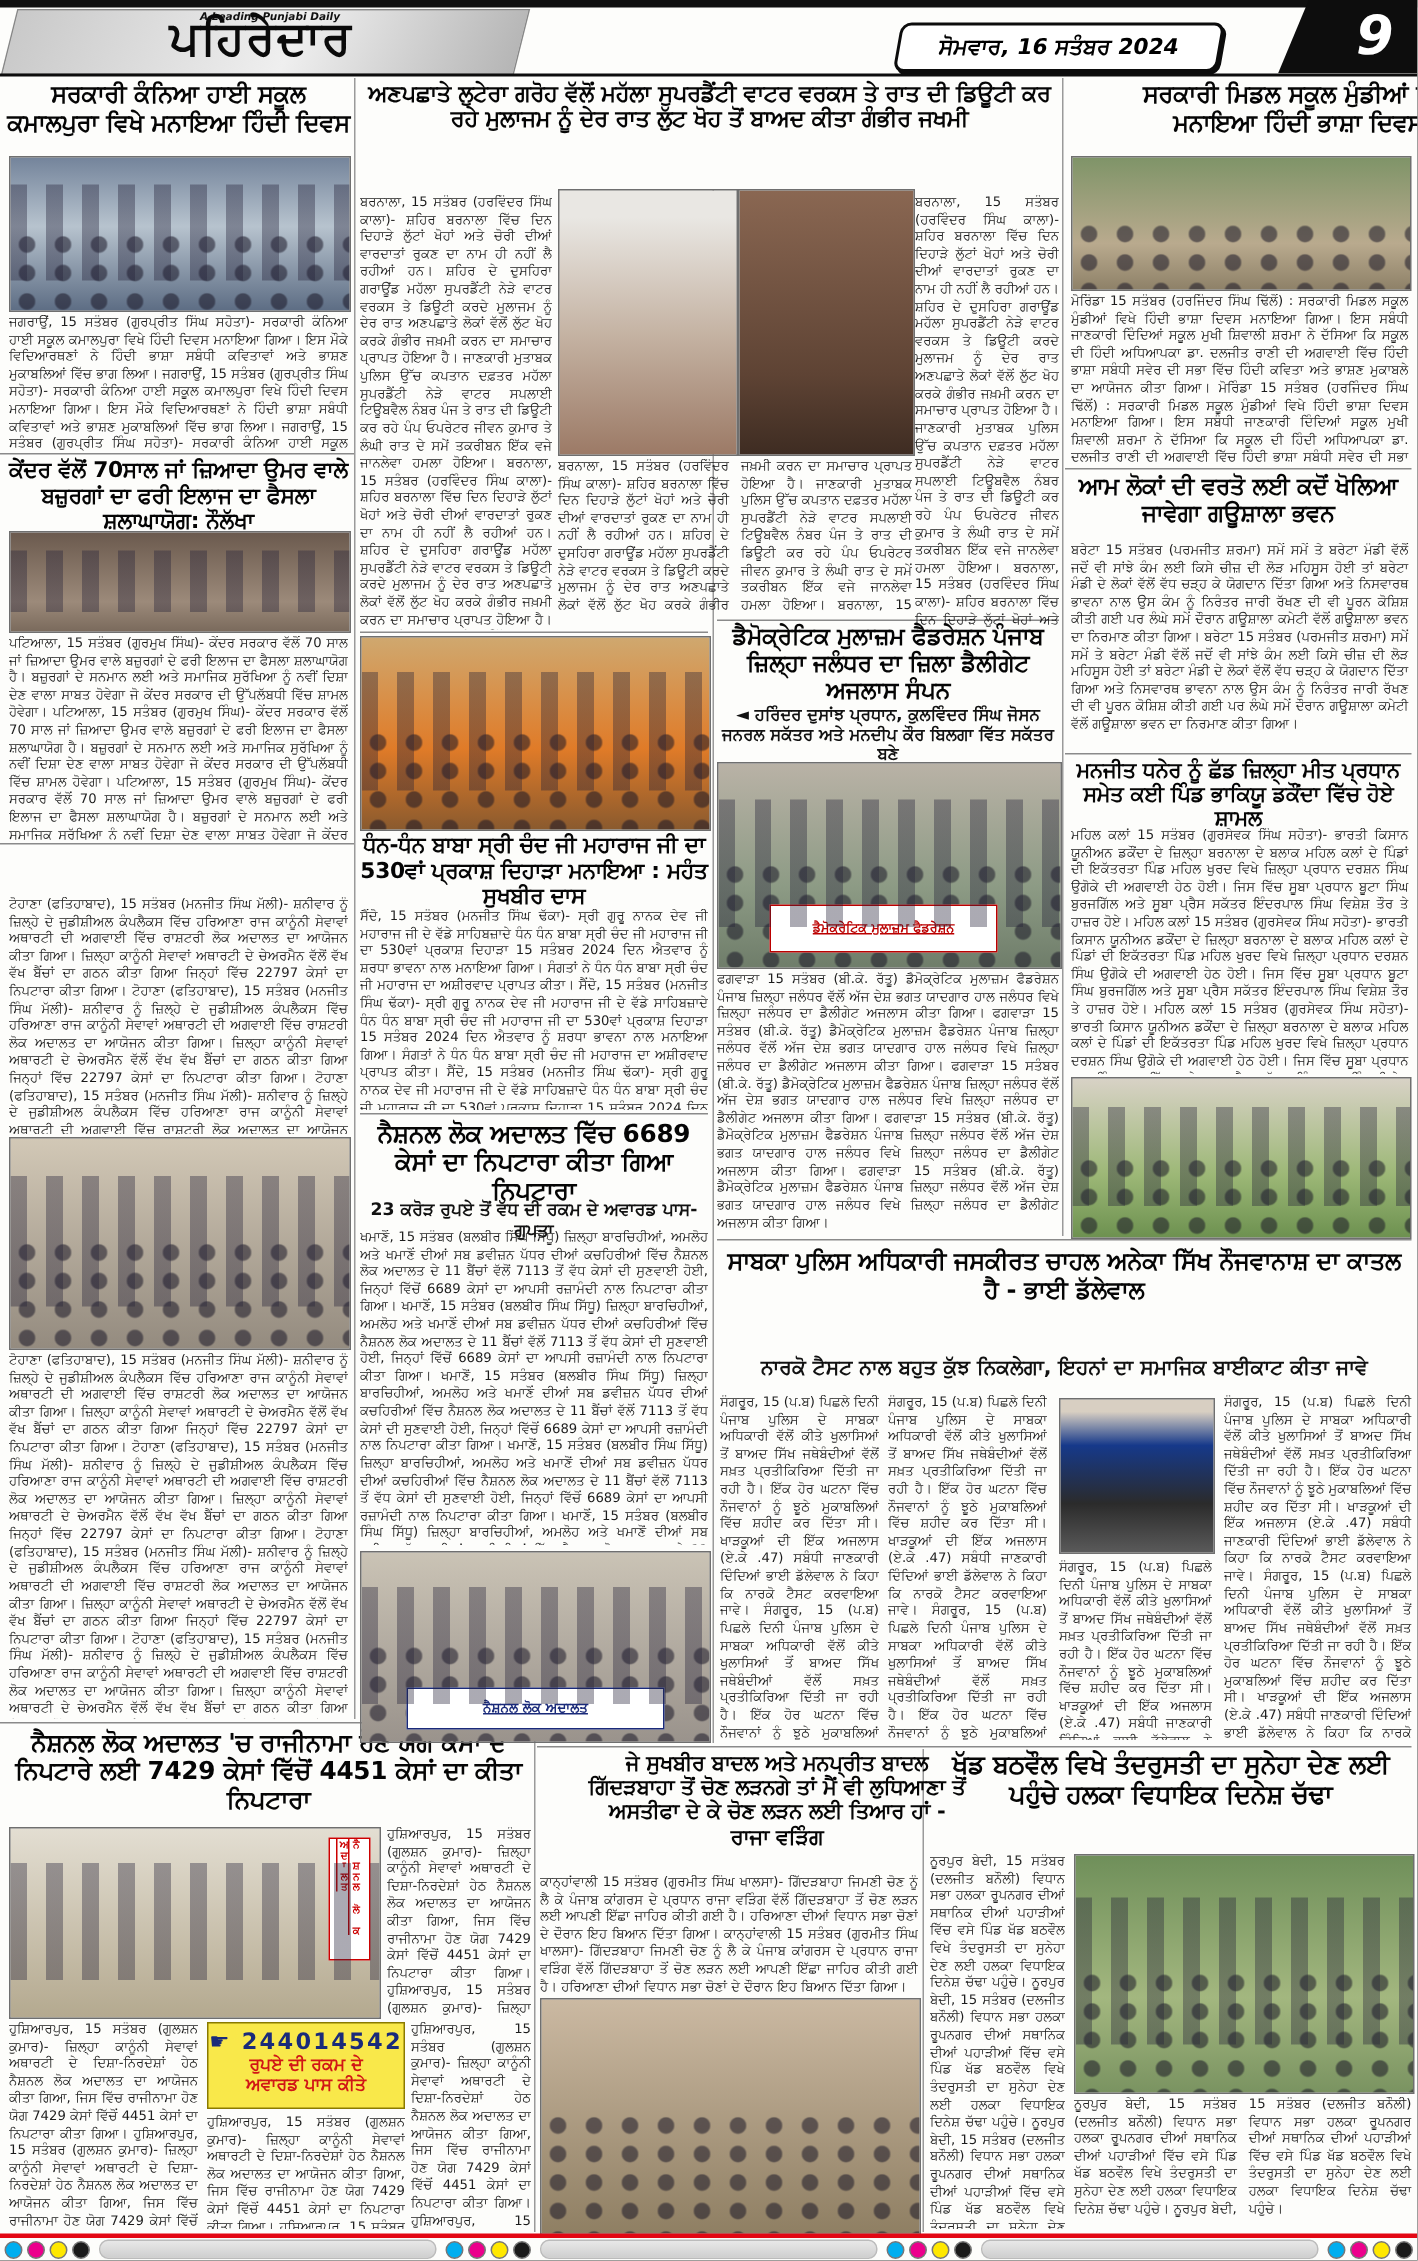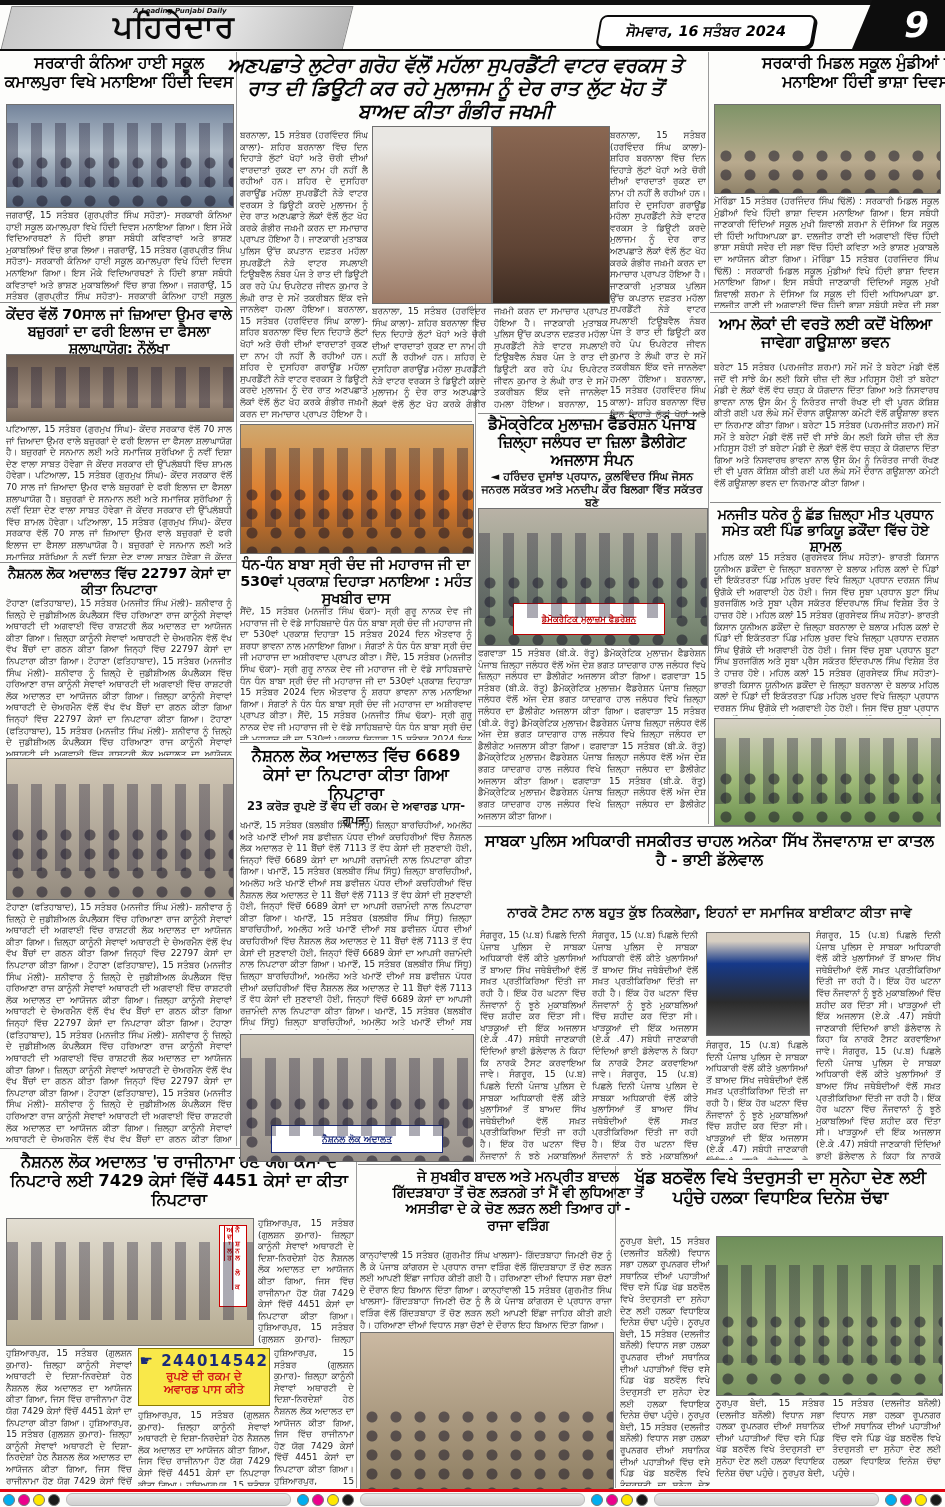--- a/index.html
+++ b/index.html
@@ -101,21 +101,20 @@
   <div class="hrule" style="left:358px;top:1164px;width:583px;"></div>
 
   <div class="abs headline" style="left:4px;top:54px;width:230px;font-size:16px;">ਸਰਕਾਰੀ ਕੰਨਿਆ ਹਾਈ ਸਕੂਲ ਕਮਾਲਪੁਰਾ ਵਿਖੇ ਮਨਾਇਆ ਹਿੰਦੀ ਦਿਵਸ</div>
   <div class="photo ph-classroom crowd people" style="left:6px;top:104px;width:226px;height:102px;"></div>
   <div class="abs body-text" style="left:6px;top:210px;width:226px;height:92px;">ਜਗਰਾਉਂ, 15 ਸਤੰਬਰ (ਗੁਰਪ੍ਰੀਤ ਸਿੰਘ ਸਹੋਤਾ)- ਸਰਕਾਰੀ ਕੰਨਿਆ ਹਾਈ ਸਕੂਲ ਕਮਾਲਪੁਰਾ ਵਿਖੇ ਹਿੰਦੀ ਦਿਵਸ ਮਨਾਇਆ ਗਿਆ। ਇਸ ਮੌਕੇ ਵਿਦਿਆਰਥਣਾਂ ਨੇ ਹਿੰਦੀ ਭਾਸ਼ਾ ਸਬੰਧੀ ਕਵਿਤਾਵਾਂ ਅਤੇ ਭਾਸ਼ਣ ਮੁਕਾਬਲਿਆਂ ਵਿੱਚ ਭਾਗ ਲਿਆ। ਜਗਰਾਉਂ, 15 ਸਤੰਬਰ (ਗੁਰਪ੍ਰੀਤ ਸਿੰਘ ਸਹੋਤਾ)- ਸਰਕਾਰੀ ਕੰਨਿਆ ਹਾਈ ਸਕੂਲ ਕਮਾਲਪੁਰਾ ਵਿਖੇ ਹਿੰਦੀ ਦਿਵਸ ਮਨਾਇਆ ਗਿਆ। ਇਸ ਮੌਕੇ ਵਿਦਿਆਰਥਣਾਂ ਨੇ ਹਿੰਦੀ ਭਾਸ਼ਾ ਸਬੰਧੀ ਕਵਿਤਾਵਾਂ ਅਤੇ ਭਾਸ਼ਣ ਮੁਕਾਬਲਿਆਂ ਵਿੱਚ ਭਾਗ ਲਿਆ। ਜਗਰਾਉਂ, 15 ਸਤੰਬਰ (ਗੁਰਪ੍ਰੀਤ ਸਿੰਘ ਸਹੋਤਾ)- ਸਰਕਾਰੀ ਕੰਨਿਆ ਹਾਈ ਸਕੂਲ ਕਮਾਲਪੁਰਾ ਵਿਖੇ ਹਿੰਦੀ ਦਿਵਸ ਮਨਾਇਆ ਗਿਆ। ਇਸ ਮੌਕੇ ਵਿਦਿਆਰਥਣਾਂ ਨੇ ਹਿੰਦੀ ਭਾਸ਼ਾ ਸਬੰਧੀ ਕਵਿਤਾਵਾਂ ਅਤੇ ਭਾਸ਼ਣ ਮੁਕਾਬਲਿਆਂ ਵਿੱਚ ਭਾਗ ਲਿਆ।</div>
 
   <div class="abs headline" style="left:4px;top:306px;width:230px;font-size:14.5px;">ਕੇਂਦਰ ਵੱਲੋਂ 70ਸਾਲ ਜਾਂ ਜ਼ਿਆਦਾ ਉਮਰ ਵਾਲੇ ਬਜ਼ੁਰਗਾਂ ਦਾ ਫਰੀ ਇਲਾਜ ਦਾ ਫੈਸਲਾ ਸ਼ਲਾਘਾਯੋਗ: ਨੌਲੱਖਾ</div>
   <div class="photo ph-four people" style="left:6px;top:354px;width:226px;height:66px;"></div>
   <div class="abs body-text" style="left:6px;top:424px;width:226px;height:136px;">ਪਟਿਆਲਾ, 15 ਸਤੰਬਰ (ਗੁਰਮੁਖ ਸਿੰਘ)- ਕੇਂਦਰ ਸਰਕਾਰ ਵੱਲੋਂ 70 ਸਾਲ ਜਾਂ ਜ਼ਿਆਦਾ ਉਮਰ ਵਾਲੇ ਬਜ਼ੁਰਗਾਂ ਦੇ ਫਰੀ ਇਲਾਜ ਦਾ ਫੈਸਲਾ ਸ਼ਲਾਘਾਯੋਗ ਹੈ। ਬਜ਼ੁਰਗਾਂ ਦੇ ਸਨਮਾਨ ਲਈ ਅਤੇ ਸਮਾਜਿਕ ਸੁਰੱਖਿਆ ਨੂੰ ਨਵੀਂ ਦਿਸ਼ਾ ਦੇਣ ਵਾਲਾ ਸਾਬਤ ਹੋਵੇਗਾ ਜੋ ਕੇਂਦਰ ਸਰਕਾਰ ਦੀ ਉੱਪਲੱਬਧੀ ਵਿੱਚ ਸ਼ਾਮਲ ਹੋਵੇਗਾ। ਪਟਿਆਲਾ, 15 ਸਤੰਬਰ (ਗੁਰਮੁਖ ਸਿੰਘ)- ਕੇਂਦਰ ਸਰਕਾਰ ਵੱਲੋਂ 70 ਸਾਲ ਜਾਂ ਜ਼ਿਆਦਾ ਉਮਰ ਵਾਲੇ ਬਜ਼ੁਰਗਾਂ ਦੇ ਫਰੀ ਇਲਾਜ ਦਾ ਫੈਸਲਾ ਸ਼ਲਾਘਾਯੋਗ ਹੈ। ਬਜ਼ੁਰਗਾਂ ਦੇ ਸਨਮਾਨ ਲਈ ਅਤੇ ਸਮਾਜਿਕ ਸੁਰੱਖਿਆ ਨੂੰ ਨਵੀਂ ਦਿਸ਼ਾ ਦੇਣ ਵਾਲਾ ਸਾਬਤ ਹੋਵੇਗਾ ਜੋ ਕੇਂਦਰ ਸਰਕਾਰ ਦੀ ਉੱਪਲੱਬਧੀ ਵਿੱਚ ਸ਼ਾਮਲ ਹੋਵੇਗਾ। ਪਟਿਆਲਾ, 15 ਸਤੰਬਰ (ਗੁਰਮੁਖ ਸਿੰਘ)- ਕੇਂਦਰ ਸਰਕਾਰ ਵੱਲੋਂ 70 ਸਾਲ ਜਾਂ ਜ਼ਿਆਦਾ ਉਮਰ ਵਾਲੇ ਬਜ਼ੁਰਗਾਂ ਦੇ ਫਰੀ ਇਲਾਜ ਦਾ ਫੈਸਲਾ ਸ਼ਲਾਘਾਯੋਗ ਹੈ। ਬਜ਼ੁਰਗਾਂ ਦੇ ਸਨਮਾਨ ਲਈ ਅਤੇ ਸਮਾਜਿਕ ਸੁਰੱਖਿਆ ਨੂੰ ਨਵੀਂ ਦਿਸ਼ਾ ਦੇਣ ਵਾਲਾ ਸਾਬਤ ਹੋਵੇਗਾ ਜੋ ਕੇਂਦਰ ਸਰਕਾਰ ਦੀ ਉੱਪਲੱਬਧੀ ਵਿੱਚ ਸ਼ਾਮਲ ਹੋਵੇਗਾ। ਪਟਿਆਲਾ, 15 ਸਤੰਬਰ (ਗੁਰਮੁਖ ਸਿੰਘ)- ਕੇਂਦਰ ਸਰਕਾਰ ਵੱਲੋਂ 70 ਸਾਲ ਜਾਂ ਜ਼ਿਆਦਾ ਉਮਰ ਵਾਲੇ ਬਜ਼ੁਰਗਾਂ ਦੇ ਫਰੀ ਇਲਾਜ ਦਾ ਫੈਸਲਾ ਸ਼ਲਾਘਾਯੋਗ ਹੈ। ਬਜ਼ੁਰਗਾਂ ਦੇ ਸਨਮਾਨ ਲਈ ਅਤੇ ਸਮਾਜਿਕ ਸੁਰੱਖਿਆ ਨੂੰ ਨਵੀਂ ਦਿਸ਼ਾ ਦੇਣ ਵਾਲਾ ਸਾਬਤ ਹੋਵੇਗਾ ਜੋ ਕੇਂਦਰ ਸਰਕਾਰ ਦੀ ਉੱਪਲੱਬਧੀ ਵਿੱਚ ਸ਼ਾਮਲ ਹੋਵੇਗਾ।</div>
 
-  <div class="abs headline" style="left:2px;top:566px;width:234px;font-size:13.5px;">ਨੈਸ਼ਨਲ ਲੋਕ ਅਦਾਲਤ ਵਿੱਚ 22797 ਕੇਸਾਂ ਦਾ ਕੀਤਾ ਨਿਪਟਾਰਾ</div>
   <div class="abs body-text" style="left:6px;top:598px;width:226px;height:158px;">ਟੋਹਾਣਾ (ਫਤਿਹਾਬਾਦ), 15 ਸਤੰਬਰ (ਮਨਜੀਤ ਸਿੰਘ ਮੱਲੀ)- ਸ਼ਨੀਵਾਰ ਨੂੰ ਜ਼ਿਲ੍ਹੇ ਦੇ ਜੁਡੀਸ਼ੀਅਲ ਕੰਪਲੈਕਸ ਵਿੱਚ ਹਰਿਆਣਾ ਰਾਜ ਕਾਨੂੰਨੀ ਸੇਵਾਵਾਂ ਅਥਾਰਟੀ ਦੀ ਅਗਵਾਈ ਵਿੱਚ ਰਾਸ਼ਟਰੀ ਲੋਕ ਅਦਾਲਤ ਦਾ ਆਯੋਜਨ ਕੀਤਾ ਗਿਆ। ਜ਼ਿਲ੍ਹਾ ਕਾਨੂੰਨੀ ਸੇਵਾਵਾਂ ਅਥਾਰਟੀ ਦੇ ਚੇਅਰਮੈਨ ਵੱਲੋਂ ਵੱਖ ਵੱਖ ਬੈਂਚਾਂ ਦਾ ਗਠਨ ਕੀਤਾ ਗਿਆ ਜਿਨ੍ਹਾਂ ਵਿੱਚ 22797 ਕੇਸਾਂ ਦਾ ਨਿਪਟਾਰਾ ਕੀਤਾ ਗਿਆ। ਟੋਹਾਣਾ (ਫਤਿਹਾਬਾਦ), 15 ਸਤੰਬਰ (ਮਨਜੀਤ ਸਿੰਘ ਮੱਲੀ)- ਸ਼ਨੀਵਾਰ ਨੂੰ ਜ਼ਿਲ੍ਹੇ ਦੇ ਜੁਡੀਸ਼ੀਅਲ ਕੰਪਲੈਕਸ ਵਿੱਚ ਹਰਿਆਣਾ ਰਾਜ ਕਾਨੂੰਨੀ ਸੇਵਾਵਾਂ ਅਥਾਰਟੀ ਦੀ ਅਗਵਾਈ ਵਿੱਚ ਰਾਸ਼ਟਰੀ ਲੋਕ ਅਦਾਲਤ ਦਾ ਆਯੋਜਨ ਕੀਤਾ ਗਿਆ। ਜ਼ਿਲ੍ਹਾ ਕਾਨੂੰਨੀ ਸੇਵਾਵਾਂ ਅਥਾਰਟੀ ਦੇ ਚੇਅਰਮੈਨ ਵੱਲੋਂ ਵੱਖ ਵੱਖ ਬੈਂਚਾਂ ਦਾ ਗਠਨ ਕੀਤਾ ਗਿਆ ਜਿਨ੍ਹਾਂ ਵਿੱਚ 22797 ਕੇਸਾਂ ਦਾ ਨਿਪਟਾਰਾ ਕੀਤਾ ਗਿਆ। ਟੋਹਾਣਾ (ਫਤਿਹਾਬਾਦ), 15 ਸਤੰਬਰ (ਮਨਜੀਤ ਸਿੰਘ ਮੱਲੀ)- ਸ਼ਨੀਵਾਰ ਨੂੰ ਜ਼ਿਲ੍ਹੇ ਦੇ ਜੁਡੀਸ਼ੀਅਲ ਕੰਪਲੈਕਸ ਵਿੱਚ ਹਰਿਆਣਾ ਰਾਜ ਕਾਨੂੰਨੀ ਸੇਵਾਵਾਂ ਅਥਾਰਟੀ ਦੀ ਅਗਵਾਈ ਵਿੱਚ ਰਾਸ਼ਟਰੀ ਲੋਕ ਅਦਾਲਤ ਦਾ ਆਯੋਜਨ ਕੀਤਾ ਗਿਆ। ਜ਼ਿਲ੍ਹਾ ਕਾਨੂੰਨੀ ਸੇਵਾਵਾਂ ਅਥਾਰਟੀ ਦੇ ਚੇਅਰਮੈਨ ਵੱਲੋਂ ਵੱਖ ਵੱਖ ਬੈਂਚਾਂ ਦਾ ਗਠਨ ਕੀਤਾ ਗਿਆ ਜਿਨ੍ਹਾਂ ਵਿੱਚ 22797 ਕੇਸਾਂ ਦਾ ਨਿਪਟਾਰਾ ਕੀਤਾ ਗਿਆ। ਟੋਹਾਣਾ (ਫਤਿਹਾਬਾਦ), 15 ਸਤੰਬਰ (ਮਨਜੀਤ ਸਿੰਘ ਮੱਲੀ)- ਸ਼ਨੀਵਾਰ ਨੂੰ ਜ਼ਿਲ੍ਹੇ ਦੇ ਜੁਡੀਸ਼ੀਅਲ ਕੰਪਲੈਕਸ ਵਿੱਚ ਹਰਿਆਣਾ ਰਾਜ ਕਾਨੂੰਨੀ ਸੇਵਾਵਾਂ ਅਥਾਰਟੀ ਦੀ ਅਗਵਾਈ ਵਿੱਚ ਰਾਸ਼ਟਰੀ ਲੋਕ ਅਦਾਲਤ ਦਾ ਆਯੋਜਨ ਕੀਤਾ ਗਿਆ। ਜ਼ਿਲ੍ਹਾ ਕਾਨੂੰਨੀ ਸੇਵਾਵਾਂ ਅਥਾਰਟੀ ਦੇ ਚੇਅਰਮੈਨ ਵੱਲੋਂ ਵੱਖ ਵੱਖ ਬੈਂਚਾਂ ਦਾ ਗਠਨ ਕੀਤਾ ਗਿਆ ਜਿਨ੍ਹਾਂ ਵਿੱਚ 22797 ਕੇਸਾਂ ਦਾ ਨਿਪਟਾਰਾ ਕੀਤਾ ਗਿਆ।</div>
   <div class="photo ph-court crowd people" style="left:6px;top:758px;width:226px;height:140px;"></div>
   <div class="abs body-text" style="left:6px;top:902px;width:226px;height:244px;">ਟੋਹਾਣਾ (ਫਤਿਹਾਬਾਦ), 15 ਸਤੰਬਰ (ਮਨਜੀਤ ਸਿੰਘ ਮੱਲੀ)- ਸ਼ਨੀਵਾਰ ਨੂੰ ਜ਼ਿਲ੍ਹੇ ਦੇ ਜੁਡੀਸ਼ੀਅਲ ਕੰਪਲੈਕਸ ਵਿੱਚ ਹਰਿਆਣਾ ਰਾਜ ਕਾਨੂੰਨੀ ਸੇਵਾਵਾਂ ਅਥਾਰਟੀ ਦੀ ਅਗਵਾਈ ਵਿੱਚ ਰਾਸ਼ਟਰੀ ਲੋਕ ਅਦਾਲਤ ਦਾ ਆਯੋਜਨ ਕੀਤਾ ਗਿਆ। ਜ਼ਿਲ੍ਹਾ ਕਾਨੂੰਨੀ ਸੇਵਾਵਾਂ ਅਥਾਰਟੀ ਦੇ ਚੇਅਰਮੈਨ ਵੱਲੋਂ ਵੱਖ ਵੱਖ ਬੈਂਚਾਂ ਦਾ ਗਠਨ ਕੀਤਾ ਗਿਆ ਜਿਨ੍ਹਾਂ ਵਿੱਚ 22797 ਕੇਸਾਂ ਦਾ ਨਿਪਟਾਰਾ ਕੀਤਾ ਗਿਆ। ਟੋਹਾਣਾ (ਫਤਿਹਾਬਾਦ), 15 ਸਤੰਬਰ (ਮਨਜੀਤ ਸਿੰਘ ਮੱਲੀ)- ਸ਼ਨੀਵਾਰ ਨੂੰ ਜ਼ਿਲ੍ਹੇ ਦੇ ਜੁਡੀਸ਼ੀਅਲ ਕੰਪਲੈਕਸ ਵਿੱਚ ਹਰਿਆਣਾ ਰਾਜ ਕਾਨੂੰਨੀ ਸੇਵਾਵਾਂ ਅਥਾਰਟੀ ਦੀ ਅਗਵਾਈ ਵਿੱਚ ਰਾਸ਼ਟਰੀ ਲੋਕ ਅਦਾਲਤ ਦਾ ਆਯੋਜਨ ਕੀਤਾ ਗਿਆ। ਜ਼ਿਲ੍ਹਾ ਕਾਨੂੰਨੀ ਸੇਵਾਵਾਂ ਅਥਾਰਟੀ ਦੇ ਚੇਅਰਮੈਨ ਵੱਲੋਂ ਵੱਖ ਵੱਖ ਬੈਂਚਾਂ ਦਾ ਗਠਨ ਕੀਤਾ ਗਿਆ ਜਿਨ੍ਹਾਂ ਵਿੱਚ 22797 ਕੇਸਾਂ ਦਾ ਨਿਪਟਾਰਾ ਕੀਤਾ ਗਿਆ। ਟੋਹਾਣਾ (ਫਤਿਹਾਬਾਦ), 15 ਸਤੰਬਰ (ਮਨਜੀਤ ਸਿੰਘ ਮੱਲੀ)- ਸ਼ਨੀਵਾਰ ਨੂੰ ਜ਼ਿਲ੍ਹੇ ਦੇ ਜੁਡੀਸ਼ੀਅਲ ਕੰਪਲੈਕਸ ਵਿੱਚ ਹਰਿਆਣਾ ਰਾਜ ਕਾਨੂੰਨੀ ਸੇਵਾਵਾਂ ਅਥਾਰਟੀ ਦੀ ਅਗਵਾਈ ਵਿੱਚ ਰਾਸ਼ਟਰੀ ਲੋਕ ਅਦਾਲਤ ਦਾ ਆਯੋਜਨ ਕੀਤਾ ਗਿਆ। ਜ਼ਿਲ੍ਹਾ ਕਾਨੂੰਨੀ ਸੇਵਾਵਾਂ ਅਥਾਰਟੀ ਦੇ ਚੇਅਰਮੈਨ ਵੱਲੋਂ ਵੱਖ ਵੱਖ ਬੈਂਚਾਂ ਦਾ ਗਠਨ ਕੀਤਾ ਗਿਆ ਜਿਨ੍ਹਾਂ ਵਿੱਚ 22797 ਕੇਸਾਂ ਦਾ ਨਿਪਟਾਰਾ ਕੀਤਾ ਗਿਆ। ਟੋਹਾਣਾ (ਫਤਿਹਾਬਾਦ), 15 ਸਤੰਬਰ (ਮਨਜੀਤ ਸਿੰਘ ਮੱਲੀ)- ਸ਼ਨੀਵਾਰ ਨੂੰ ਜ਼ਿਲ੍ਹੇ ਦੇ ਜੁਡੀਸ਼ੀਅਲ ਕੰਪਲੈਕਸ ਵਿੱਚ ਹਰਿਆਣਾ ਰਾਜ ਕਾਨੂੰਨੀ ਸੇਵਾਵਾਂ ਅਥਾਰਟੀ ਦੀ ਅਗਵਾਈ ਵਿੱਚ ਰਾਸ਼ਟਰੀ ਲੋਕ ਅਦਾਲਤ ਦਾ ਆਯੋਜਨ ਕੀਤਾ ਗਿਆ। ਜ਼ਿਲ੍ਹਾ ਕਾਨੂੰਨੀ ਸੇਵਾਵਾਂ ਅਥਾਰਟੀ ਦੇ ਚੇਅਰਮੈਨ ਵੱਲੋਂ ਵੱਖ ਵੱਖ ਬੈਂਚਾਂ ਦਾ ਗਠਨ ਕੀਤਾ ਗਿਆ ਜਿਨ੍ਹਾਂ ਵਿੱਚ 22797 ਕੇਸਾਂ ਦਾ ਨਿਪਟਾਰਾ ਕੀਤਾ ਗਿਆ। ਟੋਹਾਣਾ (ਫਤਿਹਾਬਾਦ), 15 ਸਤੰਬਰ (ਮਨਜੀਤ ਸਿੰਘ ਮੱਲੀ)- ਸ਼ਨੀਵਾਰ ਨੂੰ ਜ਼ਿਲ੍ਹੇ ਦੇ ਜੁਡੀਸ਼ੀਅਲ ਕੰਪਲੈਕਸ ਵਿੱਚ ਹਰਿਆਣਾ ਰਾਜ ਕਾਨੂੰਨੀ ਸੇਵਾਵਾਂ ਅਥਾਰਟੀ ਦੀ ਅਗਵਾਈ ਵਿੱਚ ਰਾਸ਼ਟਰੀ ਲੋਕ ਅਦਾਲਤ ਦਾ ਆਯੋਜਨ ਕੀਤਾ ਗਿਆ। ਜ਼ਿਲ੍ਹਾ ਕਾਨੂੰਨੀ ਸੇਵਾਵਾਂ ਅਥਾਰਟੀ ਦੇ ਚੇਅਰਮੈਨ ਵੱਲੋਂ ਵੱਖ ਵੱਖ ਬੈਂਚਾਂ ਦਾ ਗਠਨ ਕੀਤਾ ਗਿਆ ਜਿਨ੍ਹਾਂ ਵਿੱਚ 22797 ਕੇਸਾਂ ਦਾ ਨਿਪਟਾਰਾ ਕੀਤਾ ਗਿਆ। ਟੋਹਾਣਾ (ਫਤਿਹਾਬਾਦ), 15 ਸਤੰਬਰ (ਮਨਜੀਤ ਸਿੰਘ ਮੱਲੀ)- ਸ਼ਨੀਵਾਰ ਨੂੰ ਜ਼ਿਲ੍ਹੇ ਦੇ ਜੁਡੀਸ਼ੀਅਲ ਕੰਪਲੈਕਸ ਵਿੱਚ ਹਰਿਆਣਾ ਰਾਜ ਕਾਨੂੰਨੀ ਸੇਵਾਵਾਂ ਅਥਾਰਟੀ ਦੀ ਅਗਵਾਈ ਵਿੱਚ ਰਾਸ਼ਟਰੀ ਲੋਕ ਅਦਾਲਤ ਦਾ ਆਯੋਜਨ ਕੀਤਾ ਗਿਆ। ਜ਼ਿਲ੍ਹਾ ਕਾਨੂੰਨੀ ਸੇਵਾਵਾਂ ਅਥਾਰਟੀ ਦੇ ਚੇਅਰਮੈਨ ਵੱਲੋਂ ਵੱਖ ਵੱਖ ਬੈਂਚਾਂ ਦਾ ਗਠਨ ਕੀਤਾ ਗਿਆ ਜਿਨ੍ਹਾਂ ਵਿੱਚ 22797 ਕੇਸਾਂ ਦਾ ਨਿਪਟਾਰਾ ਕੀਤਾ ਗਿਆ। ਟੋਹਾਣਾ (ਫਤਿਹਾਬਾਦ), 15 ਸਤੰਬਰ (ਮਨਜੀਤ ਸਿੰਘ ਮੱਲੀ)- ਸ਼ਨੀਵਾਰ ਨੂੰ ਜ਼ਿਲ੍ਹੇ ਦੇ ਜੁਡੀਸ਼ੀਅਲ ਕੰਪਲੈਕਸ ਵਿੱਚ ਹਰਿਆਣਾ ਰਾਜ ਕਾਨੂੰਨੀ ਸੇਵਾਵਾਂ ਅਥਾਰਟੀ ਦੀ ਅਗਵਾਈ ਵਿੱਚ ਰਾਸ਼ਟਰੀ ਲੋਕ ਅਦਾਲਤ ਦਾ ਆਯੋਜਨ ਕੀਤਾ ਗਿਆ। ਜ਼ਿਲ੍ਹਾ ਕਾਨੂੰਨੀ ਸੇਵਾਵਾਂ ਅਥਾਰਟੀ ਦੇ ਚੇਅਰਮੈਨ ਵੱਲੋਂ ਵੱਖ ਵੱਖ ਬੈਂਚਾਂ ਦਾ ਗਠਨ ਕੀਤਾ ਗਿਆ ਜਿਨ੍ਹਾਂ ਵਿੱਚ 22797 ਕੇਸਾਂ ਦਾ ਨਿਪਟਾਰਾ ਕੀਤਾ ਗਿਆ।</div>
 
   <div class="abs headline" style="left:4px;top:1152px;width:350px;font-size:16.5px;">ਨੈਸ਼ਨਲ ਲੋਕ ਅਦਾਲਤ 'ਚ ਰਾਜੀਨਾਮਾ ਹੋਣ ਯੋਗ ਕੇਸਾਂ ਦੇ ਨਿਪਟਾਰੇ ਲਈ 7429 ਕੇਸਾਂ ਵਿੱਚੋਂ 4451 ਕੇਸਾਂ ਦਾ ਕੀਤਾ ਨਿਪਟਾਰਾ</div>
   <div class="photo ph-meetroom people" style="left:6px;top:1218px;width:246px;height:126px;">
     <div class="banner" style="right:6px;top:6px;width:26px;height:80px;background:#fff;border:1px solid #c00;
          color:#c00;font-size:7px;writing-mode:vertical-rl;text-orientation:upright;">ਨੈਸ਼ਨਲ ਲੋਕ ਅਦਾਲਤ</div>
   </div>
   <div class="abs body-text" style="left:258px;top:1218px;width:96px;height:126px;">ਹੁਸ਼ਿਆਰਪੁਰ, 15 ਸਤੰਬਰ (ਗੁਲਸ਼ਨ ਕੁਮਾਰ)- ਜ਼ਿਲ੍ਹਾ ਕਾਨੂੰਨੀ ਸੇਵਾਵਾਂ ਅਥਾਰਟੀ ਦੇ ਦਿਸ਼ਾ-ਨਿਰਦੇਸ਼ਾਂ ਹੇਠ ਨੈਸ਼ਨਲ ਲੋਕ ਅਦਾਲਤ ਦਾ ਆਯੋਜਨ ਕੀਤਾ ਗਿਆ, ਜਿਸ ਵਿੱਚ ਰਾਜੀਨਾਮਾ ਹੋਣ ਯੋਗ 7429 ਕੇਸਾਂ ਵਿੱਚੋਂ 4451 ਕੇਸਾਂ ਦਾ ਨਿਪਟਾਰਾ ਕੀਤਾ ਗਿਆ। ਹੁਸ਼ਿਆਰਪੁਰ, 15 ਸਤੰਬਰ (ਗੁਲਸ਼ਨ ਕੁਮਾਰ)- ਜ਼ਿਲ੍ਹਾ ਕਾਨੂੰਨੀ ਸੇਵਾਵਾਂ ਅਥਾਰਟੀ ਦੇ ਦਿਸ਼ਾ-ਨਿਰਦੇਸ਼ਾਂ ਹੇਠ ਨੈਸ਼ਨਲ ਲੋਕ ਅਦਾਲਤ ਦਾ ਆਯੋਜਨ ਕੀਤਾ ਗਿਆ, ਜਿਸ ਵਿੱਚ ਰਾਜੀਨਾਮਾ ਹੋਣ ਯੋਗ 7429 ਕੇਸਾਂ ਵਿੱਚੋਂ 4451 ਕੇਸਾਂ ਦਾ ਨਿਪਟਾਰਾ ਕੀਤਾ ਗਿਆ। ਹੁਸ਼ਿਆਰਪੁਰ, 15 ਸਤੰਬਰ (ਗੁਲਸ਼ਨ ਕੁਮਾਰ)- ਜ਼ਿਲ੍ਹਾ ਕਾਨੂੰਨੀ ਸੇਵਾਵਾਂ ਅਥਾਰਟੀ ਦੇ ਦਿਸ਼ਾ-ਨਿਰਦੇਸ਼ਾਂ ਹੇਠ ਨੈਸ਼ਨਲ ਲੋਕ ਅਦਾਲਤ ਦਾ ਆਯੋਜਨ ਕੀਤਾ ਗਿਆ, ਜਿਸ ਵਿੱਚ ਰਾਜੀਨਾਮਾ ਹੋਣ ਯੋਗ 7429 ਕੇਸਾਂ ਵਿੱਚੋਂ 4451 ਕੇਸਾਂ ਦਾ ਨਿਪਟਾਰਾ ਕੀਤਾ ਗਿਆ।</div>
@@ -124,21 +123,21 @@
     <div id="ad-number">
       <span>☛</span>
       <span>244014542</span>
     </div>
     <div id="ad-red">ਰੁਪਏ ਦੀ ਰਕਮ ਦੇ</div>
     <div id="ad-red" class="second">ਅਵਾਰਡ ਪਾਸ ਕੀਤੇ</div>
   </div>
   <div class="abs body-text" style="left:138px;top:1410px;width:132px;height:76px;">ਹੁਸ਼ਿਆਰਪੁਰ, 15 ਸਤੰਬਰ (ਗੁਲਸ਼ਨ ਕੁਮਾਰ)- ਜ਼ਿਲ੍ਹਾ ਕਾਨੂੰਨੀ ਸੇਵਾਵਾਂ ਅਥਾਰਟੀ ਦੇ ਦਿਸ਼ਾ-ਨਿਰਦੇਸ਼ਾਂ ਹੇਠ ਨੈਸ਼ਨਲ ਲੋਕ ਅਦਾਲਤ ਦਾ ਆਯੋਜਨ ਕੀਤਾ ਗਿਆ, ਜਿਸ ਵਿੱਚ ਰਾਜੀਨਾਮਾ ਹੋਣ ਯੋਗ 7429 ਕੇਸਾਂ ਵਿੱਚੋਂ 4451 ਕੇਸਾਂ ਦਾ ਨਿਪਟਾਰਾ ਕੀਤਾ ਗਿਆ। ਹੁਸ਼ਿਆਰਪੁਰ, 15 ਸਤੰਬਰ (ਗੁਲਸ਼ਨ ਕੁਮਾਰ)- ਜ਼ਿਲ੍ਹਾ ਕਾਨੂੰਨੀ ਸੇਵਾਵਾਂ ਅਥਾਰਟੀ ਦੇ ਦਿਸ਼ਾ-ਨਿਰਦੇਸ਼ਾਂ ਹੇਠ ਨੈਸ਼ਨਲ ਲੋਕ ਅਦਾਲਤ ਦਾ ਆਯੋਜਨ ਕੀਤਾ ਗਿਆ, ਜਿਸ ਵਿੱਚ ਰਾਜੀਨਾਮਾ ਹੋਣ ਯੋਗ 7429 ਕੇਸਾਂ ਵਿੱਚੋਂ 4451 ਕੇਸਾਂ ਦਾ ਨਿਪਟਾਰਾ ਕੀਤਾ ਗਿਆ।</div>
   <div class="abs body-text" style="left:274px;top:1348px;width:80px;height:138px;">ਹੁਸ਼ਿਆਰਪੁਰ, 15 ਸਤੰਬਰ (ਗੁਲਸ਼ਨ ਕੁਮਾਰ)- ਜ਼ਿਲ੍ਹਾ ਕਾਨੂੰਨੀ ਸੇਵਾਵਾਂ ਅਥਾਰਟੀ ਦੇ ਦਿਸ਼ਾ-ਨਿਰਦੇਸ਼ਾਂ ਹੇਠ ਨੈਸ਼ਨਲ ਲੋਕ ਅਦਾਲਤ ਦਾ ਆਯੋਜਨ ਕੀਤਾ ਗਿਆ, ਜਿਸ ਵਿੱਚ ਰਾਜੀਨਾਮਾ ਹੋਣ ਯੋਗ 7429 ਕੇਸਾਂ ਵਿੱਚੋਂ 4451 ਕੇਸਾਂ ਦਾ ਨਿਪਟਾਰਾ ਕੀਤਾ ਗਿਆ। ਹੁਸ਼ਿਆਰਪੁਰ, 15 ਸਤੰਬਰ (ਗੁਲਸ਼ਨ ਕੁਮਾਰ)- ਜ਼ਿਲ੍ਹਾ ਕਾਨੂੰਨੀ ਸੇਵਾਵਾਂ ਅਥਾਰਟੀ ਦੇ ਦਿਸ਼ਾ-ਨਿਰਦੇਸ਼ਾਂ ਹੇਠ ਨੈਸ਼ਨਲ ਲੋਕ ਅਦਾਲਤ ਦਾ ਆਯੋਜਨ ਕੀਤਾ ਗਿਆ, ਜਿਸ ਵਿੱਚ ਰਾਜੀਨਾਮਾ ਹੋਣ ਯੋਗ 7429 ਕੇਸਾਂ ਵਿੱਚੋਂ 4451 ਕੇਸਾਂ ਦਾ ਨਿਪਟਾਰਾ ਕੀਤਾ ਗਿਆ। ਹੁਸ਼ਿਆਰਪੁਰ, 15 ਸਤੰਬਰ (ਗੁਲਸ਼ਨ ਕੁਮਾਰ)- ਜ਼ਿਲ੍ਹਾ ਕਾਨੂੰਨੀ ਸੇਵਾਵਾਂ ਅਥਾਰਟੀ ਦੇ ਦਿਸ਼ਾ-ਨਿਰਦੇਸ਼ਾਂ ਹੇਠ ਨੈਸ਼ਨਲ ਲੋਕ ਅਦਾਲਤ ਦਾ ਆਯੋਜਨ ਕੀਤਾ ਗਿਆ, ਜਿਸ ਵਿੱਚ ਰਾਜੀਨਾਮਾ ਹੋਣ ਯੋਗ 7429 ਕੇਸਾਂ ਵਿੱਚੋਂ 4451 ਕੇਸਾਂ ਦਾ ਨਿਪਟਾਰਾ ਕੀਤਾ ਗਿਆ।</div>
 
-  <div class="abs headline" style="left:222px;top:54px;width:466px;font-size:20px;font-style:italic;">ਅਣਪਛਾਤੇ ਲੁਟੇਰਾ ਗਰੋਹ ਵੱਲੋਂ ਮਹੱਲਾ ਸੁਪਰਡੈਂਟੀ ਵਾਟਰ ਵਰਕਸ ਤੇ ਰਾਤ ਦੀ ਡਿਊਟੀ ਕਰ ਰਹੇ ਮੁਲਾਜਮ ਨੂੰ ਦੇਰ ਰਾਤ ਲੁੱਟ ਖੋਹ ਤੋਂ ਬਾਅਦ ਕੀਤਾ ਗੰਭੀਰ ਜਖਮੀ</div>
+  <div class="abs headline" style="left:240px;top:54px;width:466px;font-size:15px;">ਅਣਪਛਾਤੇ ਲੁਟੇਰਾ ਗਰੋਹ ਵੱਲੋਂ ਮਹੱਲਾ ਸੁਪਰਡੈਂਟੀ ਵਾਟਰ ਵਰਕਸ ਤੇ ਰਾਤ ਦੀ ਡਿਊਟੀ ਕਰ ਰਹੇ ਮੁਲਾਜਮ ਨੂੰ ਦੇਰ ਰਾਤ ਲੁੱਟ ਖੋਹ ਤੋਂ ਬਾਅਦ ਕੀਤਾ ਗੰਭੀਰ ਜਖਮੀ</div>
   <div class="abs body-text" style="left:240px;top:130px;width:128px;height:290px;">ਬਰਨਾਲਾ, 15 ਸਤੰਬਰ (ਹਰਵਿੰਦਰ ਸਿੰਘ ਕਾਲਾ)- ਸ਼ਹਿਰ ਬਰਨਾਲਾ ਵਿੱਚ ਦਿਨ ਦਿਹਾੜੇ ਲੁੱਟਾਂ ਖੋਹਾਂ ਅਤੇ ਚੋਰੀ ਦੀਆਂ ਵਾਰਦਾਤਾਂ ਰੁਕਣ ਦਾ ਨਾਮ ਹੀ ਨਹੀਂ ਲੈ ਰਹੀਆਂ ਹਨ। ਸ਼ਹਿਰ ਦੇ ਦੁਸਹਿਰਾ ਗਰਾਊਂਡ ਮਹੱਲਾ ਸੁਪਰਡੈਂਟੀ ਨੇੜੇ ਵਾਟਰ ਵਰਕਸ ਤੇ ਡਿਊਟੀ ਕਰਦੇ ਮੁਲਾਜਮ ਨੂੰ ਦੇਰ ਰਾਤ ਅਣਪਛਾਤੇ ਲੋਕਾਂ ਵੱਲੋਂ ਲੁੱਟ ਖੋਹ ਕਰਕੇ ਗੰਭੀਰ ਜਖ਼ਮੀ ਕਰਨ ਦਾ ਸਮਾਚਾਰ ਪ੍ਰਾਪਤ ਹੋਇਆ ਹੈ। ਜਾਣਕਾਰੀ ਮੁਤਾਬਕ ਪੁਲਿਸ ਉੱਚ ਕਪਤਾਨ ਦਫ਼ਤਰ ਮਹੱਲਾ ਸੁਪਰਡੈਂਟੀ ਨੇੜੇ ਵਾਟਰ ਸਪਲਾਈ ਟਿਊਬਵੈਲ ਨੰਬਰ ਪੰਜ ਤੇ ਰਾਤ ਦੀ ਡਿਊਟੀ ਕਰ ਰਹੇ ਪੰਪ ਓਪਰੇਟਰ ਜੀਵਨ ਕੁਮਾਰ ਤੇ ਲੰਘੀ ਰਾਤ ਦੇ ਸਮੇਂ ਤਕਰੀਬਨ ਇੱਕ ਵਜੇ ਜਾਨਲੇਵਾ ਹਮਲਾ ਹੋਇਆ। ਬਰਨਾਲਾ, 15 ਸਤੰਬਰ (ਹਰਵਿੰਦਰ ਸਿੰਘ ਕਾਲਾ)- ਸ਼ਹਿਰ ਬਰਨਾਲਾ ਵਿੱਚ ਦਿਨ ਦਿਹਾੜੇ ਲੁੱਟਾਂ ਖੋਹਾਂ ਅਤੇ ਚੋਰੀ ਦੀਆਂ ਵਾਰਦਾਤਾਂ ਰੁਕਣ ਦਾ ਨਾਮ ਹੀ ਨਹੀਂ ਲੈ ਰਹੀਆਂ ਹਨ। ਸ਼ਹਿਰ ਦੇ ਦੁਸਹਿਰਾ ਗਰਾਊਂਡ ਮਹੱਲਾ ਸੁਪਰਡੈਂਟੀ ਨੇੜੇ ਵਾਟਰ ਵਰਕਸ ਤੇ ਡਿਊਟੀ ਕਰਦੇ ਮੁਲਾਜਮ ਨੂੰ ਦੇਰ ਰਾਤ ਅਣਪਛਾਤੇ ਲੋਕਾਂ ਵੱਲੋਂ ਲੁੱਟ ਖੋਹ ਕਰਕੇ ਗੰਭੀਰ ਜਖ਼ਮੀ ਕਰਨ ਦਾ ਸਮਾਚਾਰ ਪ੍ਰਾਪਤ ਹੋਇਆ ਹੈ। ਜਾਣਕਾਰੀ ਮੁਤਾਬਕ ਪੁਲਿਸ ਉੱਚ ਕਪਤਾਨ ਦਫ਼ਤਰ ਮਹੱਲਾ ਸੁਪਰਡੈਂਟੀ ਨੇੜੇ ਵਾਟਰ ਸਪਲਾਈ ਟਿਊਬਵੈਲ ਨੰਬਰ ਪੰਜ ਤੇ ਰਾਤ ਦੀ ਡਿਊਟੀ ਕਰ ਰਹੇ ਪੰਪ ਓਪਰੇਟਰ ਜੀਵਨ ਕੁਮਾਰ ਤੇ ਲੰਘੀ ਰਾਤ ਦੇ ਸਮੇਂ ਤਕਰੀਬਨ ਇੱਕ ਵਜੇ ਜਾਨਲੇਵਾ ਹਮਲਾ ਹੋਇਆ।</div>
   <div class="photo ph-hosp1" style="left:372px;top:126px;width:118px;height:176px;"></div>
   <div class="photo ph-hosp2" style="left:492px;top:126px;width:116px;height:176px;"></div>
   <div class="abs body-text" style="left:610px;top:130px;width:96px;height:290px;">ਬਰਨਾਲਾ, 15 ਸਤੰਬਰ (ਹਰਵਿੰਦਰ ਸਿੰਘ ਕਾਲਾ)- ਸ਼ਹਿਰ ਬਰਨਾਲਾ ਵਿੱਚ ਦਿਨ ਦਿਹਾੜੇ ਲੁੱਟਾਂ ਖੋਹਾਂ ਅਤੇ ਚੋਰੀ ਦੀਆਂ ਵਾਰਦਾਤਾਂ ਰੁਕਣ ਦਾ ਨਾਮ ਹੀ ਨਹੀਂ ਲੈ ਰਹੀਆਂ ਹਨ। ਸ਼ਹਿਰ ਦੇ ਦੁਸਹਿਰਾ ਗਰਾਊਂਡ ਮਹੱਲਾ ਸੁਪਰਡੈਂਟੀ ਨੇੜੇ ਵਾਟਰ ਵਰਕਸ ਤੇ ਡਿਊਟੀ ਕਰਦੇ ਮੁਲਾਜਮ ਨੂੰ ਦੇਰ ਰਾਤ ਅਣਪਛਾਤੇ ਲੋਕਾਂ ਵੱਲੋਂ ਲੁੱਟ ਖੋਹ ਕਰਕੇ ਗੰਭੀਰ ਜਖ਼ਮੀ ਕਰਨ ਦਾ ਸਮਾਚਾਰ ਪ੍ਰਾਪਤ ਹੋਇਆ ਹੈ। ਜਾਣਕਾਰੀ ਮੁਤਾਬਕ ਪੁਲਿਸ ਉੱਚ ਕਪਤਾਨ ਦਫ਼ਤਰ ਮਹੱਲਾ ਸੁਪਰਡੈਂਟੀ ਨੇੜੇ ਵਾਟਰ ਸਪਲਾਈ ਟਿਊਬਵੈਲ ਨੰਬਰ ਪੰਜ ਤੇ ਰਾਤ ਦੀ ਡਿਊਟੀ ਕਰ ਰਹੇ ਪੰਪ ਓਪਰੇਟਰ ਜੀਵਨ ਕੁਮਾਰ ਤੇ ਲੰਘੀ ਰਾਤ ਦੇ ਸਮੇਂ ਤਕਰੀਬਨ ਇੱਕ ਵਜੇ ਜਾਨਲੇਵਾ ਹਮਲਾ ਹੋਇਆ। ਬਰਨਾਲਾ, 15 ਸਤੰਬਰ (ਹਰਵਿੰਦਰ ਸਿੰਘ ਕਾਲਾ)- ਸ਼ਹਿਰ ਬਰਨਾਲਾ ਵਿੱਚ ਦਿਨ ਦਿਹਾੜੇ ਲੁੱਟਾਂ ਖੋਹਾਂ ਅਤੇ ਚੋਰੀ ਦੀਆਂ ਵਾਰਦਾਤਾਂ ਰੁਕਣ ਦਾ ਨਾਮ ਹੀ ਨਹੀਂ ਲੈ ਰਹੀਆਂ ਹਨ। ਸ਼ਹਿਰ ਦੇ ਦੁਸਹਿਰਾ ਗਰਾਊਂਡ ਮਹੱਲਾ ਸੁਪਰਡੈਂਟੀ ਨੇੜੇ ਵਾਟਰ ਵਰਕਸ ਤੇ ਡਿਊਟੀ ਕਰਦੇ ਮੁਲਾਜਮ ਨੂੰ ਦੇਰ ਰਾਤ ਅਣਪਛਾਤੇ ਲੋਕਾਂ ਵੱਲੋਂ ਲੁੱਟ ਖੋਹ ਕਰਕੇ ਗੰਭੀਰ ਜਖ਼ਮੀ ਕਰਨ ਦਾ ਸਮਾਚਾਰ ਪ੍ਰਾਪਤ ਹੋਇਆ ਹੈ। ਜਾਣਕਾਰੀ ਮੁਤਾਬਕ ਪੁਲਿਸ ਉੱਚ ਕਪਤਾਨ ਦਫ਼ਤਰ ਮਹੱਲਾ ਸੁਪਰਡੈਂਟੀ ਨੇੜੇ ਵਾਟਰ ਸਪਲਾਈ ਟਿਊਬਵੈਲ ਨੰਬਰ ਪੰਜ ਤੇ ਰਾਤ ਦੀ ਡਿਊਟੀ ਕਰ ਰਹੇ ਪੰਪ ਓਪਰੇਟਰ ਜੀਵਨ ਕੁਮਾਰ ਤੇ ਲੰਘੀ ਰਾਤ ਦੇ ਸਮੇਂ ਤਕਰੀਬਨ ਇੱਕ ਵਜੇ ਜਾਨਲੇਵਾ ਹਮਲਾ ਹੋਇਆ।</div>
   <div class="abs body-text" style="left:372px;top:306px;width:236px;height:114px;column-count:2;column-gap:8px;">ਬਰਨਾਲਾ, 15 ਸਤੰਬਰ (ਹਰਵਿੰਦਰ ਸਿੰਘ ਕਾਲਾ)- ਸ਼ਹਿਰ ਬਰਨਾਲਾ ਵਿੱਚ ਦਿਨ ਦਿਹਾੜੇ ਲੁੱਟਾਂ ਖੋਹਾਂ ਅਤੇ ਚੋਰੀ ਦੀਆਂ ਵਾਰਦਾਤਾਂ ਰੁਕਣ ਦਾ ਨਾਮ ਹੀ ਨਹੀਂ ਲੈ ਰਹੀਆਂ ਹਨ। ਸ਼ਹਿਰ ਦੇ ਦੁਸਹਿਰਾ ਗਰਾਊਂਡ ਮਹੱਲਾ ਸੁਪਰਡੈਂਟੀ ਨੇੜੇ ਵਾਟਰ ਵਰਕਸ ਤੇ ਡਿਊਟੀ ਕਰਦੇ ਮੁਲਾਜਮ ਨੂੰ ਦੇਰ ਰਾਤ ਅਣਪਛਾਤੇ ਲੋਕਾਂ ਵੱਲੋਂ ਲੁੱਟ ਖੋਹ ਕਰਕੇ ਗੰਭੀਰ ਜਖ਼ਮੀ ਕਰਨ ਦਾ ਸਮਾਚਾਰ ਪ੍ਰਾਪਤ ਹੋਇਆ ਹੈ। ਜਾਣਕਾਰੀ ਮੁਤਾਬਕ ਪੁਲਿਸ ਉੱਚ ਕਪਤਾਨ ਦਫ਼ਤਰ ਮਹੱਲਾ ਸੁਪਰਡੈਂਟੀ ਨੇੜੇ ਵਾਟਰ ਸਪਲਾਈ ਟਿਊਬਵੈਲ ਨੰਬਰ ਪੰਜ ਤੇ ਰਾਤ ਦੀ ਡਿਊਟੀ ਕਰ ਰਹੇ ਪੰਪ ਓਪਰੇਟਰ ਜੀਵਨ ਕੁਮਾਰ ਤੇ ਲੰਘੀ ਰਾਤ ਦੇ ਸਮੇਂ ਤਕਰੀਬਨ ਇੱਕ ਵਜੇ ਜਾਨਲੇਵਾ ਹਮਲਾ ਹੋਇਆ। ਬਰਨਾਲਾ, 15 ਸਤੰਬਰ (ਹਰਵਿੰਦਰ ਸਿੰਘ ਕਾਲਾ)- ਸ਼ਹਿਰ ਬਰਨਾਲਾ ਵਿੱਚ ਦਿਨ ਦਿਹਾੜੇ ਲੁੱਟਾਂ ਖੋਹਾਂ ਅਤੇ ਚੋਰੀ ਦੀਆਂ ਵਾਰਦਾਤਾਂ ਰੁਕਣ ਦਾ ਨਾਮ ਹੀ ਨਹੀਂ ਲੈ ਰਹੀਆਂ ਹਨ। ਸ਼ਹਿਰ ਦੇ ਦੁਸਹਿਰਾ ਗਰਾਊਂਡ ਮਹੱਲਾ ਸੁਪਰਡੈਂਟੀ ਨੇੜੇ ਵਾਟਰ ਵਰਕਸ ਤੇ ਡਿਊਟੀ ਕਰਦੇ ਮੁਲਾਜਮ ਨੂੰ ਦੇਰ ਰਾਤ ਅਣਪਛਾਤੇ ਲੋਕਾਂ ਵੱਲੋਂ ਲੁੱਟ ਖੋਹ ਕਰਕੇ ਗੰਭੀਰ ਜਖ਼ਮੀ ਕਰਨ ਦਾ ਸਮਾਚਾਰ ਪ੍ਰਾਪਤ ਹੋਇਆ ਹੈ। ਜਾਣਕਾਰੀ ਮੁਤਾਬਕ ਪੁਲਿਸ ਉੱਚ ਕਪਤਾਨ ਦਫ਼ਤਰ ਮਹੱਲਾ ਸੁਪਰਡੈਂਟੀ ਨੇੜੇ ਵਾਟਰ ਸਪਲਾਈ ਟਿਊਬਵੈਲ ਨੰਬਰ ਪੰਜ ਤੇ ਰਾਤ ਦੀ ਡਿਊਟੀ ਕਰ ਰਹੇ ਪੰਪ ਓਪਰੇਟਰ ਜੀਵਨ ਕੁਮਾਰ ਤੇ ਲੰਘੀ ਰਾਤ ਦੇ ਸਮੇਂ ਤਕਰੀਬਨ ਇੱਕ ਵਜੇ ਜਾਨਲੇਵਾ ਹਮਲਾ ਹੋਇਆ।</div>
 
   <div class="photo ph-procession crowd people" style="left:240px;top:424px;width:232px;height:128px;"></div>
   <div class="abs headline" style="left:240px;top:556px;width:232px;font-size:14.5px;">ਧੰਨ-ਧੰਨ ਬਾਬਾ ਸ੍ਰੀ ਚੰਦ ਜੀ ਮਹਾਰਾਜ ਜੀ ਦਾ 530ਵਾਂ ਪ੍ਰਕਾਸ਼ ਦਿਹਾੜਾ ਮਨਾਇਆ : ਮਹੰਤ ਸੁਖਬੀਰ ਦਾਸ</div>
   <div class="abs body-text" style="left:240px;top:606px;width:232px;height:134px;">ਸੈਂਦੋ, 15 ਸਤੰਬਰ (ਮਨਜੀਤ ਸਿੰਘ ਢੱਕਾ)- ਸ੍ਰੀ ਗੁਰੂ ਨਾਨਕ ਦੇਵ ਜੀ ਮਹਾਰਾਜ ਜੀ ਦੇ ਵੱਡੇ ਸਾਹਿਬਜ਼ਾਦੇ ਧੰਨ ਧੰਨ ਬਾਬਾ ਸ੍ਰੀ ਚੰਦ ਜੀ ਮਹਾਰਾਜ ਜੀ ਦਾ 530ਵਾਂ ਪ੍ਰਕਾਸ਼ ਦਿਹਾੜਾ 15 ਸਤੰਬਰ 2024 ਦਿਨ ਐਤਵਾਰ ਨੂੰ ਸ਼ਰਧਾ ਭਾਵਨਾ ਨਾਲ ਮਨਾਇਆ ਗਿਆ। ਸੰਗਤਾਂ ਨੇ ਧੰਨ ਧੰਨ ਬਾਬਾ ਸ੍ਰੀ ਚੰਦ ਜੀ ਮਹਾਰਾਜ ਦਾ ਅਸ਼ੀਰਵਾਦ ਪ੍ਰਾਪਤ ਕੀਤਾ। ਸੈਂਦੋ, 15 ਸਤੰਬਰ (ਮਨਜੀਤ ਸਿੰਘ ਢੱਕਾ)- ਸ੍ਰੀ ਗੁਰੂ ਨਾਨਕ ਦੇਵ ਜੀ ਮਹਾਰਾਜ ਜੀ ਦੇ ਵੱਡੇ ਸਾਹਿਬਜ਼ਾਦੇ ਧੰਨ ਧੰਨ ਬਾਬਾ ਸ੍ਰੀ ਚੰਦ ਜੀ ਮਹਾਰਾਜ ਜੀ ਦਾ 530ਵਾਂ ਪ੍ਰਕਾਸ਼ ਦਿਹਾੜਾ 15 ਸਤੰਬਰ 2024 ਦਿਨ ਐਤਵਾਰ ਨੂੰ ਸ਼ਰਧਾ ਭਾਵਨਾ ਨਾਲ ਮਨਾਇਆ ਗਿਆ। ਸੰਗਤਾਂ ਨੇ ਧੰਨ ਧੰਨ ਬਾਬਾ ਸ੍ਰੀ ਚੰਦ ਜੀ ਮਹਾਰਾਜ ਦਾ ਅਸ਼ੀਰਵਾਦ ਪ੍ਰਾਪਤ ਕੀਤਾ। ਸੈਂਦੋ, 15 ਸਤੰਬਰ (ਮਨਜੀਤ ਸਿੰਘ ਢੱਕਾ)- ਸ੍ਰੀ ਗੁਰੂ ਨਾਨਕ ਦੇਵ ਜੀ ਮਹਾਰਾਜ ਜੀ ਦੇ ਵੱਡੇ ਸਾਹਿਬਜ਼ਾਦੇ ਧੰਨ ਧੰਨ ਬਾਬਾ ਸ੍ਰੀ ਚੰਦ ਜੀ ਮਹਾਰਾਜ ਜੀ ਦਾ 530ਵਾਂ ਪ੍ਰਕਾਸ਼ ਦਿਹਾੜਾ 15 ਸਤੰਬਰ 2024 ਦਿਨ ਐਤਵਾਰ ਨੂੰ ਸ਼ਰਧਾ ਭਾਵਨਾ ਨਾਲ ਮਨਾਇਆ ਗਿਆ। ਸੰਗਤਾਂ ਨੇ ਧੰਨ ਧੰਨ ਬਾਬਾ ਸ੍ਰੀ ਚੰਦ ਜੀ ਮਹਾਰਾਜ ਦਾ ਅਸ਼ੀਰਵਾਦ ਪ੍ਰਾਪਤ ਕੀਤਾ।</div>
 

